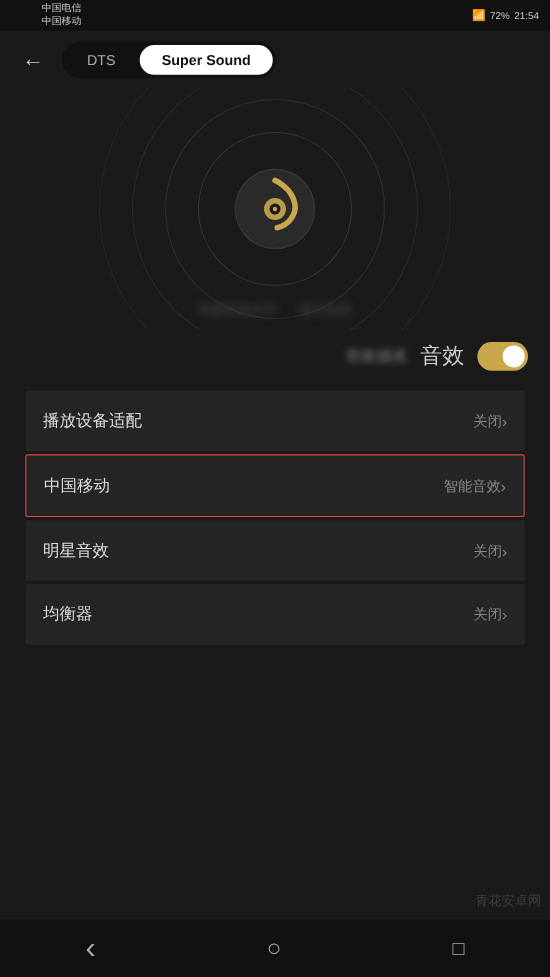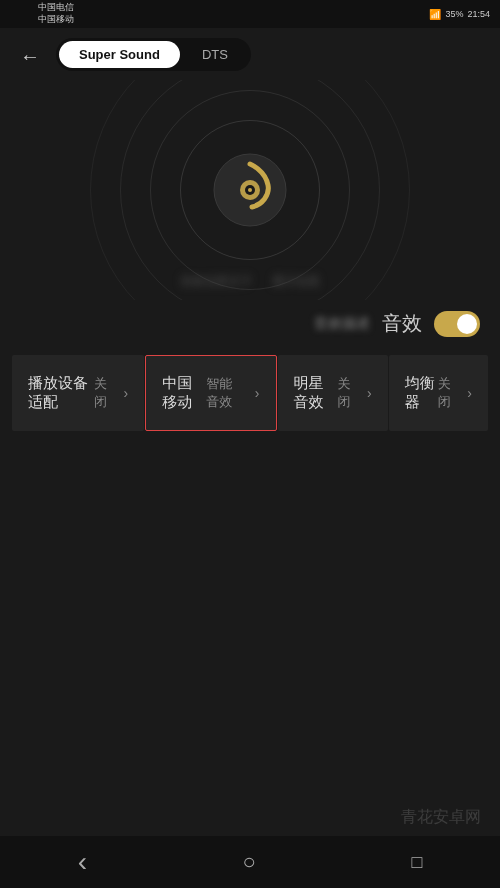--- a/index.html
+++ b/index.html
@@ -137,23 +137,23 @@
       top: 3px;
       width: 20px;
       height: 20px;
       background: white;
       border-radius: 50%;
     }
 
     
     .menu-list {
       flex: 1;
-      padding: 0 12px;
-      display: flex;
-      flex-direction: row;
+      padding: 0 23px;
+      display: flex;
+      flex-direction: column;
       gap: 1px;
     }
 
     .menu-item {
       background: #252525;
       padding: 18px 16px;
       display: flex;
       align-items: center;
       justify-content: space-between;
       cursor: pointer;
@@ -166,21 +166,21 @@
     }
 
     .menu-item-left {
       font-size: 15px;
       color: #ddd;
     }
 
     .menu-item-right {
       display: flex;
       align-items: center;
-      gap: 16px;
+      gap: 0;
       color: #888;
       font-size: 13px;
     }
 
     .chevron {
       font-size: 14px;
       color: #888;
     }
 
     
@@ -199,45 +199,45 @@
     .nav-btn {
       color: #888;
       font-size: 22px;
       cursor: pointer;
       padding: 8px 20px;
     }
 
     .watermark {
       position: absolute;
       bottom: 60px;
-      right: 19px;
-      font-size: 16px;
+      right: 8px;
+      font-size: 12px;
       color: rgba(255,255,255,0.15);
     }
   </style>
 </head>
 <body>
 
 <div class="status-bar">
   <div class="status-left">
     <span>中国电信</span>
     <span>中国移动</span>
   </div>
   <div class="status-right">
     <span style="font-size:10px;">📶</span>
-    <span>35%</span>
+    <span>72%</span>
     <span>21:54</span>
   </div>
 </div>
 
 <div class="header">
   <div class="back-btn">←</div>
   <div class="tab-container">
+    <div class="tab">DTS</div>
     <div class="tab active">Super Sound</div>
-    <div class="tab">DTS</div>
   </div>
 </div>
 
 <div class="hero-section">
 
   <div style="position:absolute;top:50%;left:50%;transform:translate(-50%,-50%);">
     <div style="width:320px;height:320px;border-radius:50%;border:1px solid rgba(255,255,255,0.05);position:absolute;top:50%;left:50%;transform:translate(-50%,-50%);"></div>
     <div style="width:260px;height:260px;border-radius:50%;border:1px solid rgba(255,255,255,0.07);position:absolute;top:50%;left:50%;transform:translate(-50%,-50%);"></div>
     <div style="width:200px;height:200px;border-radius:50%;border:1px solid rgba(255,255,255,0.09);position:absolute;top:50%;left:50%;transform:translate(-50%,-50%);"></div>
     <div style="width:140px;height:140px;border-radius:50%;border:1px solid rgba(255,255,255,0.12);position:absolute;top:50%;left:50%;transform:translate(-50%,-50%);"></div>

